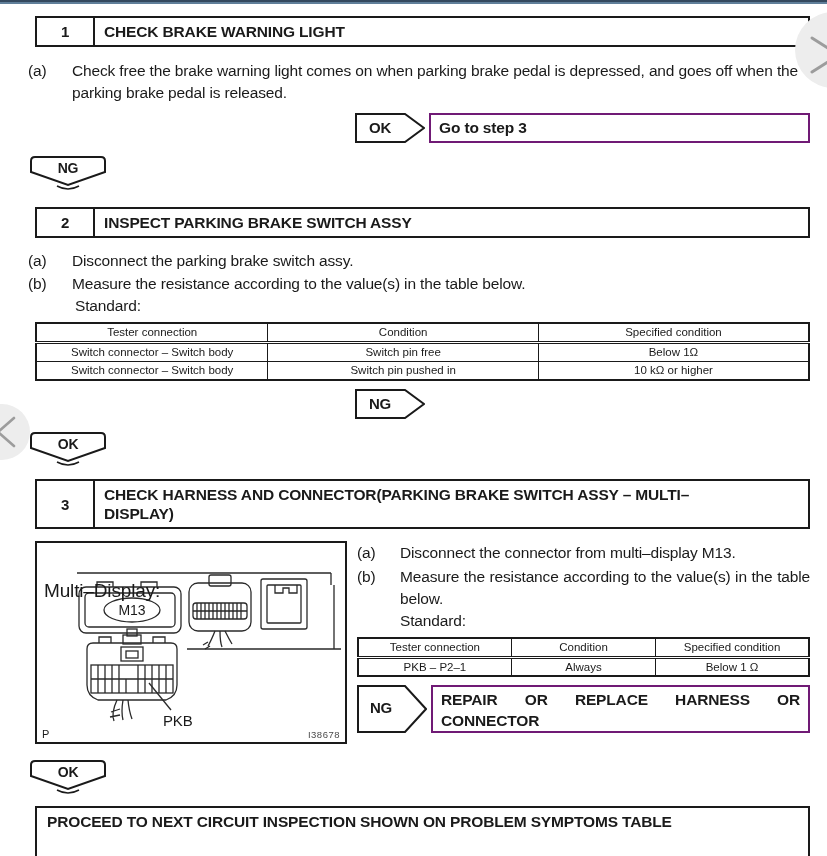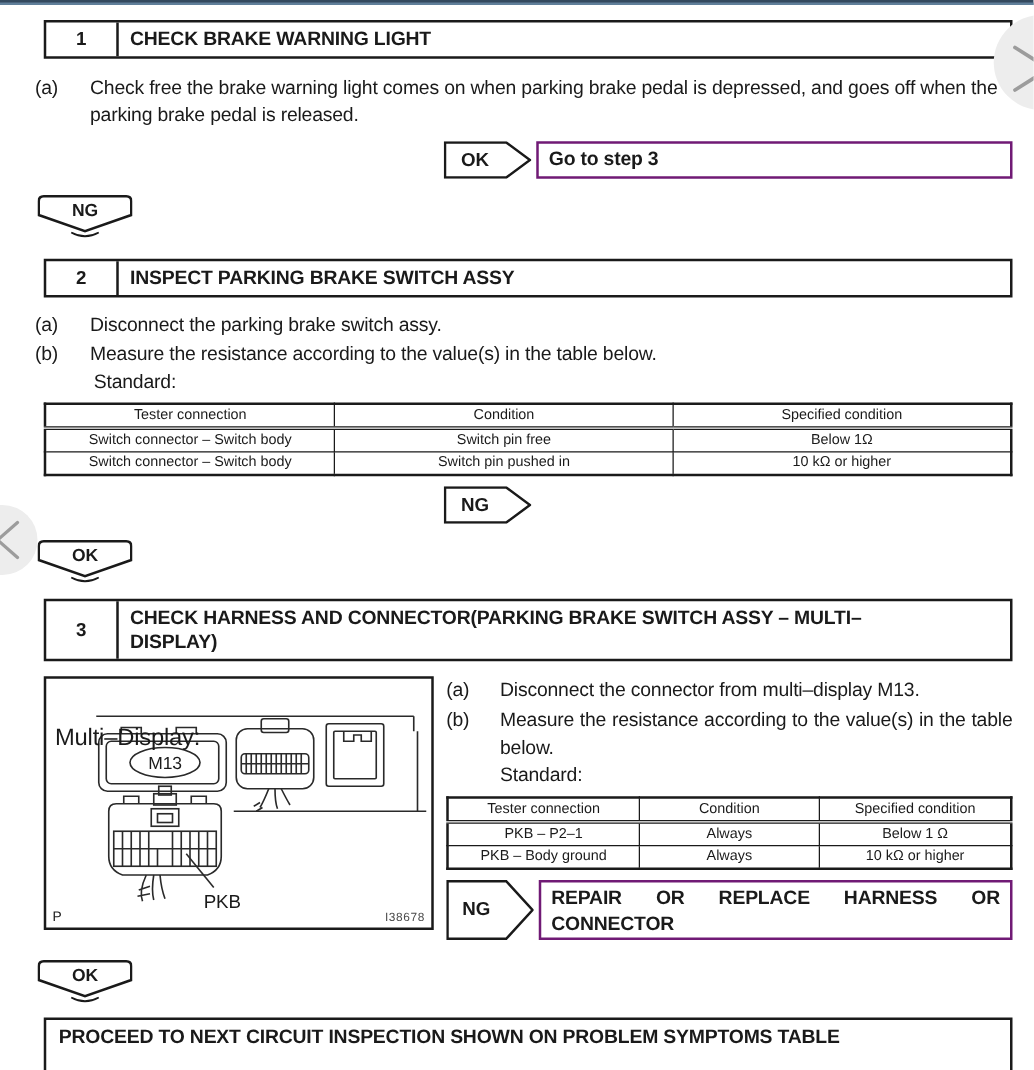--- a/index.html
+++ b/index.html
@@ -224,25 +224,20 @@
               <th class="w2">Condition</th>
               <th class="w3">Specified condition</th>
             </tr>
           </thead>
           <tbody>
             <tr>
               <td>PKB – P2–1</td>
               <td>Always</td>
               <td>Below 1 Ω</td>
             </tr>
-            <tr>
-              <td>PKB – Body ground</td>
-              <td>Always</td>
-              <td>10 kΩ or higher</td>
-            </tr>
           </tbody>
         </table>
 
         <div class="result-row">
           <svg class="arrow-svg" width="70" height="48" viewBox="0 0 70 48">
             <path d="M1 1 H48 L69 24 L48 47 H1 Z" fill="#fff" stroke="#1a1a1a" stroke-width="2"></path>
             <text x="24" y="28" text-anchor="middle" font-size="15" font-weight="bold" fill="#1a1a1a">NG</text>
           </svg>
           <div class="action-box topalign">
             <div class="jtxt">REPAIR OR REPLACE HARNESS OR CONNECTOR</div>

